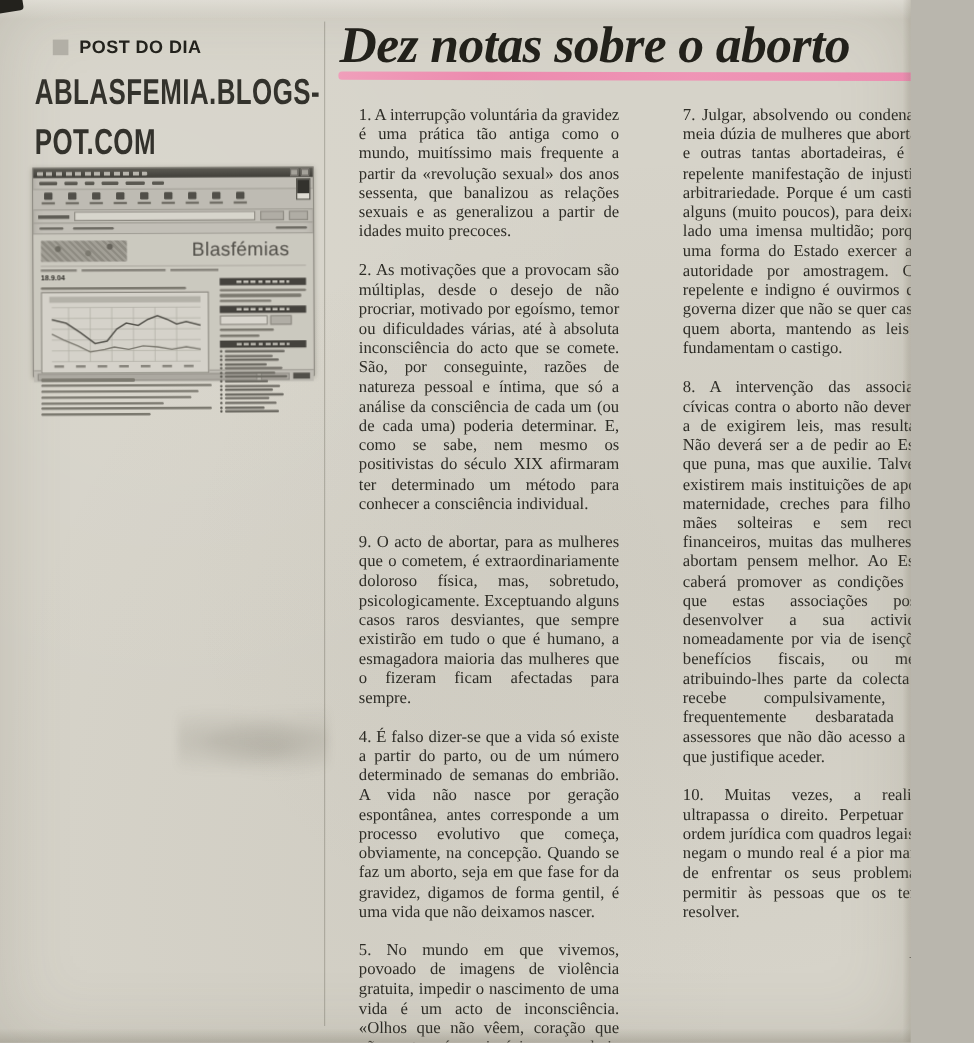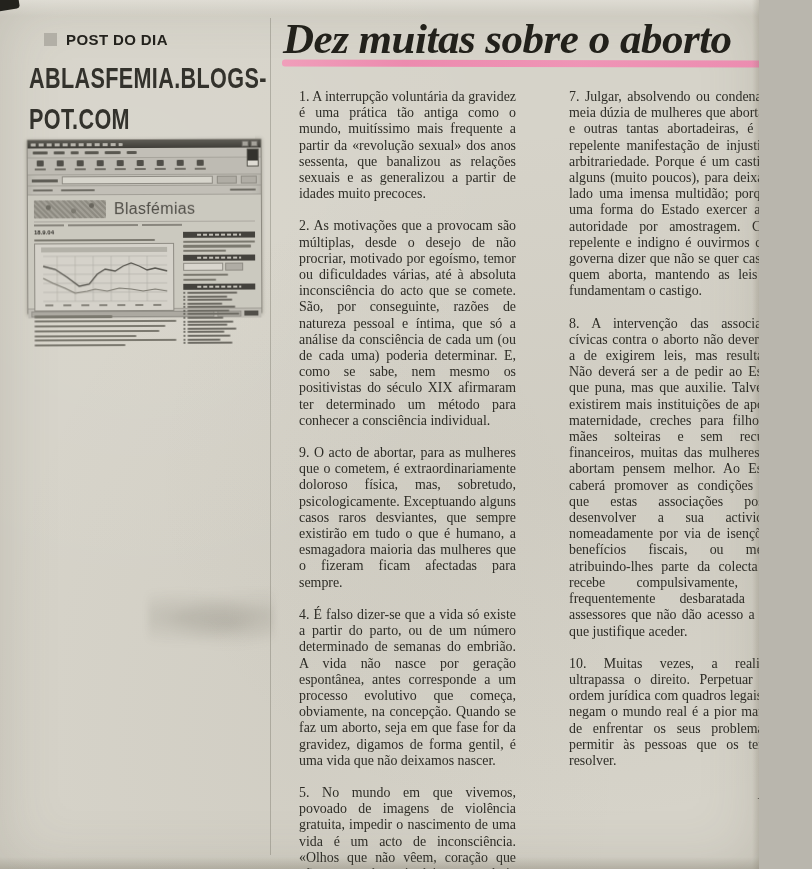--- a/index.html
+++ b/index.html
@@ -89,21 +89,21 @@
   .bt-content{position:relative;height:113px;background:#d2cfc5;padding:3px 6px 0 6px;
     box-sizing:border-box;}
   .bt-masthead{display:flex;align-items:center;gap:8px;height:22px;}
   .bt-blog-logo{width:72px;height:18px;border-radius:1px;
     background:
       radial-gradient(circle at 20% 40%, #6d6a60 0 2px, transparent 3px),
       radial-gradient(circle at 55% 60%, #7b786e 0 2px, transparent 3px),
       radial-gradient(circle at 80% 30%, #66635a 0 2px, transparent 3px),
       repeating-linear-gradient(45deg,#8f8c82 0 2px,#a5a298 2px 4px);}
   .bt-blog-title{font-family:"Liberation Sans", sans-serif;font-size:16px;line-height:16px;
-    color:#4c4a43;letter-spacing:.3px;}
+    color:#4c4a43;letter-spacing:.3px;margin-left:46px;}
   .bt-rule{height:1px;background:#aeab a2;background:#aeaba2;margin:1px 0 2px 0;}
   .bt-breadcrumb{display:flex;gap:4px;margin-bottom:3px;}
   .bt-crumb{height:2px;background:#8a877e;}
   .bt-body{display:flex;gap:7px;}
   .bt-main{width:142px;}
   .bt-date{font-family:"Liberation Sans", sans-serif;font-size:6px;line-height:7px;
     font-weight:700;color:#26251f;}
   .tline{height:2.2px;background:#7b786e;border-radius:1px;margin:2.6px 0;}
   .bt-chart{margin-top:2px;border:1px solid #8f8c83;background:#dbd8cf;display:block;}
   .bt-sidebar{width:72px;}
@@ -362,21 +362,21 @@
 
     <div class="bt-statusbar">
       <span class="st-seg st-long"></span>
       <span class="st-seg" style="width:22px"></span>
       <span class="st-thumb"></span>
     </div>
   </div>
 
   <div class="col-rule"></div>
 
-  <h1 class="headline">Dez muitas sobre o aborto</h1>
+  <h1 class="headline">Dez notas sobre o aborto</h1>
   <div class="headline-underline"></div>
 
   <div class="article">
     <div class="col">
         <p>1. A interrupção voluntária da gravidez é uma prática tão antiga como o mundo, muitíssimo mais frequente a partir da «revolução sexual» dos anos sessenta, que banalizou as relações sexuais e as generalizou a partir de idades muito precoces.</p>
         <p>2. As motivações que a provocam são múltiplas, desde o desejo de não procriar, motivado por egoísmo, temor ou dificuldades várias, até à absoluta inconsciência do acto que se comete. São, por conseguinte, razões de natureza pessoal e íntima, que só a análise da consciência de cada um (ou de cada uma) poderia determinar. E, como se sabe, nem mesmo os positivistas do século XIX afirmaram ter determinado um método para conhecer a consciência individual.</p>
         <p>9. O acto de abortar, para as mulheres que o cometem, é extraordinariamente doloroso física, mas, sobretudo, psicologicamente. Exceptuando alguns casos raros desviantes, que sempre existirão em tudo o que é humano, a esmagadora maioria das mulheres que o fizeram ficam afectadas para sempre.</p>
         <p>4. É falso dizer-se que a vida só existe a partir do parto, ou de um número determinado de semanas do embrião. A vida não nasce por geração espontânea, antes corresponde a um processo evolutivo que começa, obviamente, na concepção. Quando se faz um aborto, seja em que fase for da gravidez, digamos de forma gentil, é uma vida que não deixamos nascer.</p>
         <p>5. No mundo em que vivemos, povoado de imagens de violência gratuita, impedir o nascimento de uma vida é um acto de inconsciência. «Olhos que não vêem, coração que não sente», é o princípio que poderia aplicar-se à maior parte das mulheres que interrompem voluntariamente uma gravidez até ao momento de o terem feito. Depois... é tarde de mais.</p>
         <p>5. Referendar o enquadramento jurídico do aborto é um absurdo. Não é muito diferente do que querer referendar a forma redonda</p>

